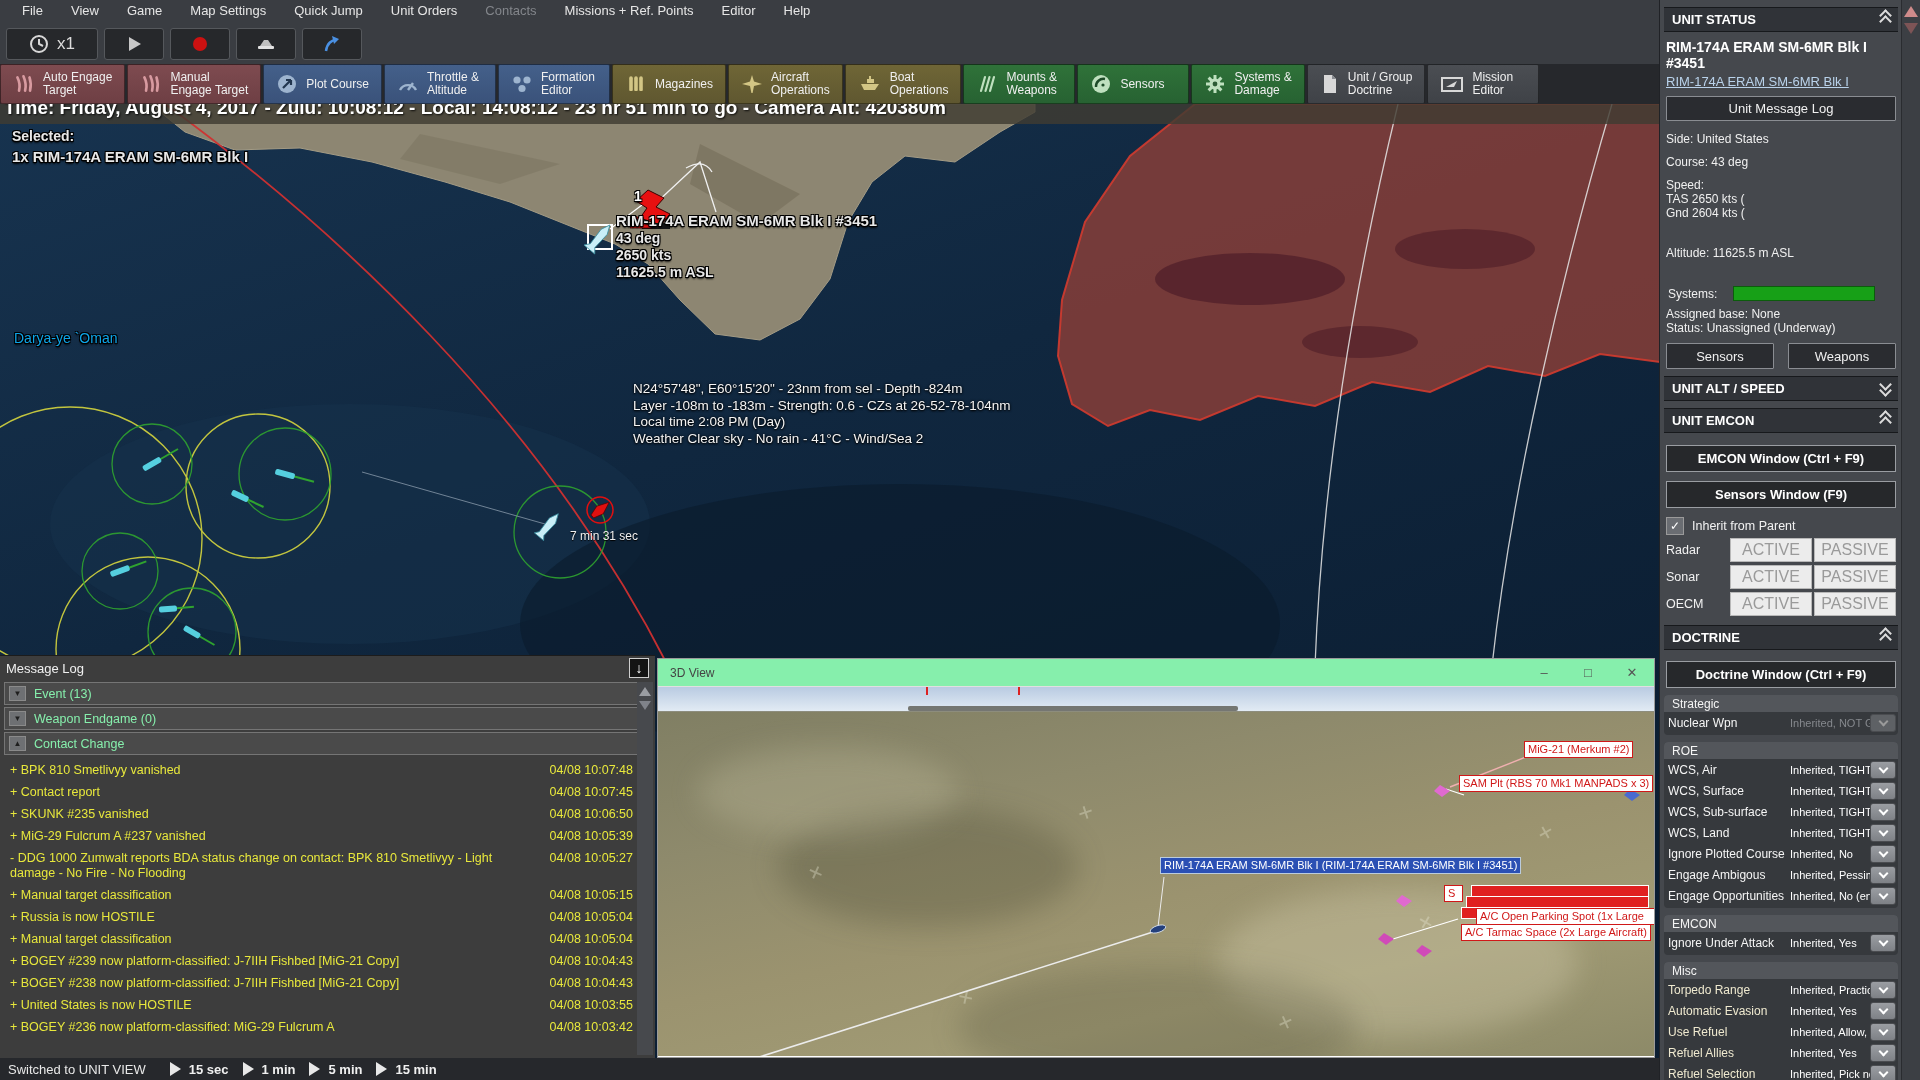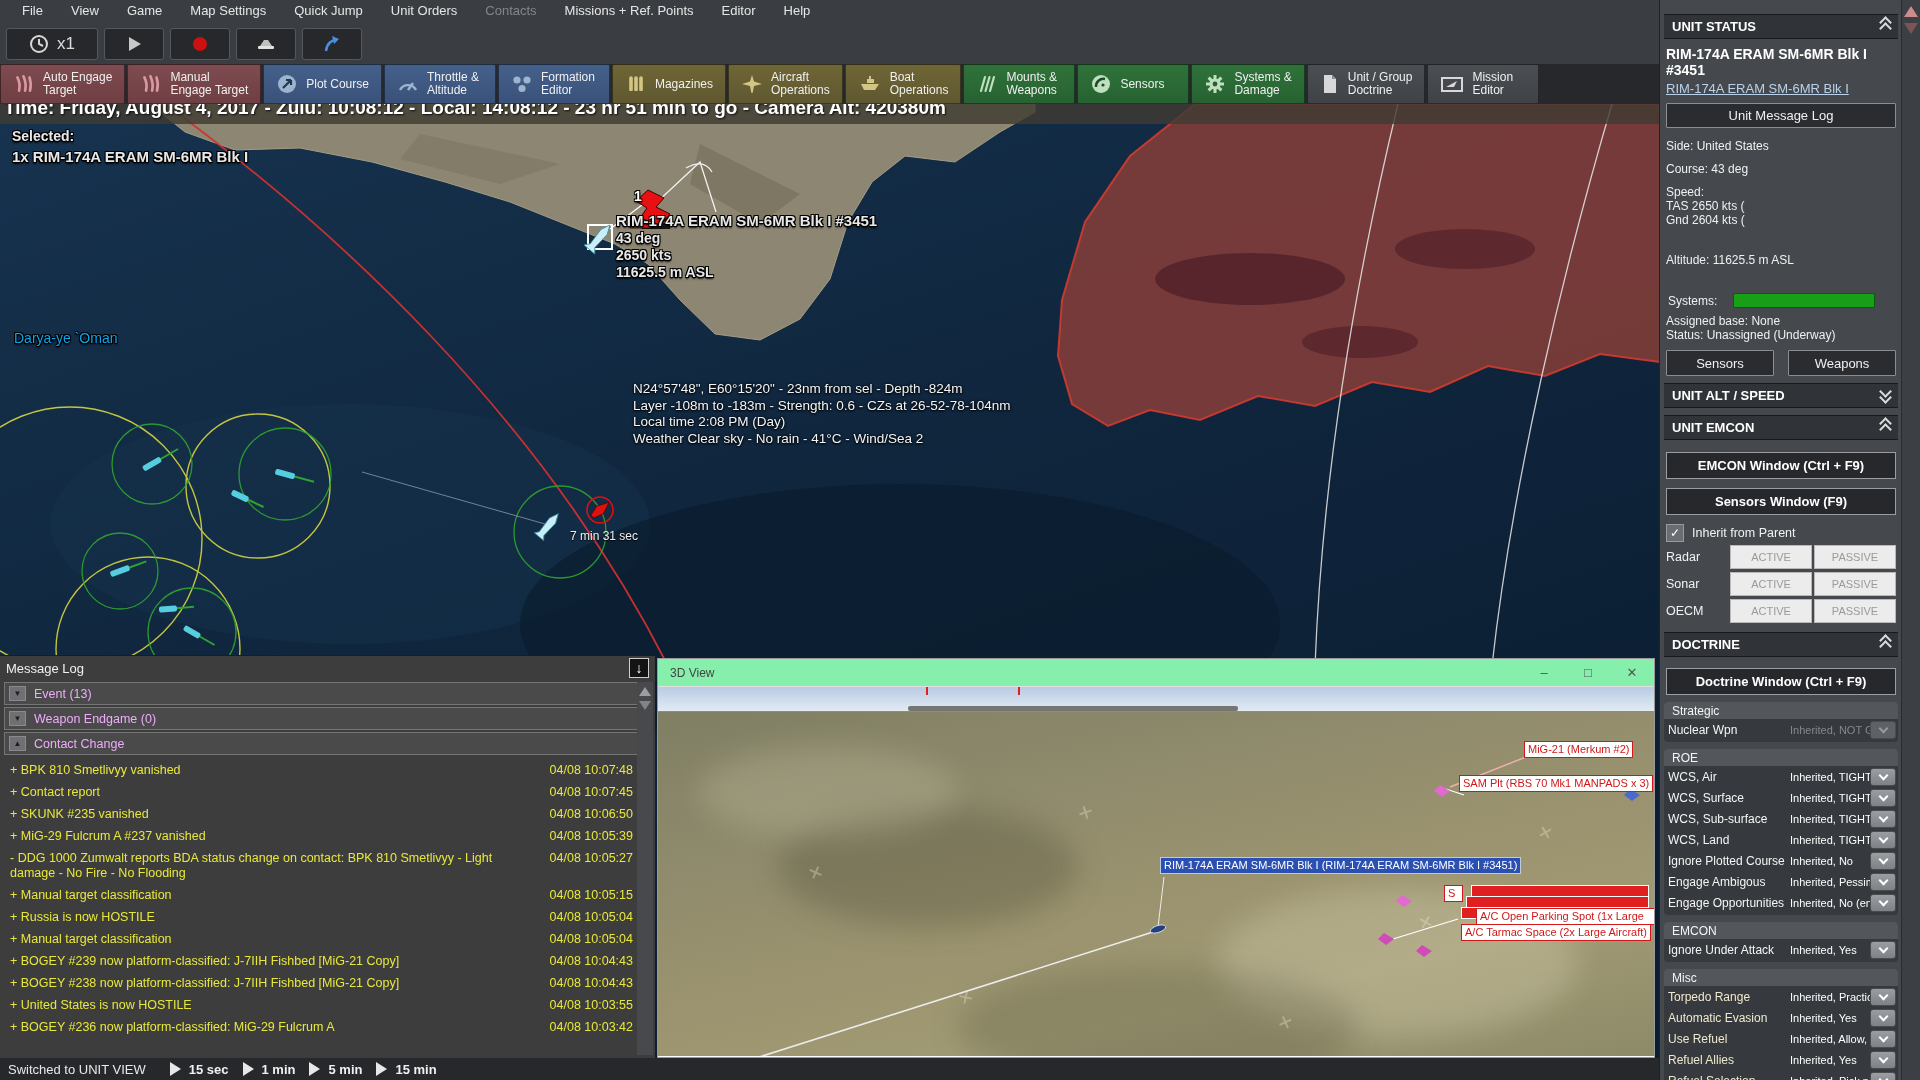--- a/index.html
+++ b/index.html
@@ -52,21 +52,21 @@
   #message-log{position:absolute;left:0;top:655px;width:655px;height:403px;background:#3d3d3d;
                border-top:1px solid #1c1c1c;z-index:10;}
   .log-header{height:24px;display:flex;align-items:center;justify-content:space-between;padding:0 6px;}
   .log-title{font-size:13px;color:#f0f0f0;}
   .log-export{width:20px;height:20px;background:#141414;border:1px solid #cfcfcf;color:#fff;
               display:flex;align-items:center;justify-content:center;font-size:14px;cursor:pointer;}
   .log-group{height:21px;margin:2px 6px 0 4px;background:#4a4a4a;border:1px solid #757575;
              display:flex;align-items:center;gap:8px;padding:0 4px;cursor:pointer;}
   .log-group .tri{width:15px;height:13px;background:#6e7073;border:1px solid #8a8a8a;font-size:8px;
                   color:#1e1e1e;display:flex;align-items:center;justify-content:center;}
-  .log-group .glabel{font-size:12.5px;color:#f0abfc;}
+  .log-group .glabel{font-size:12.5px;color:#86efac;}
   #log-entries{position:absolute;left:4px;right:22px;top:102px;bottom:4px;overflow:hidden;}
   .log-entry{position:relative;padding:5px 112px 2px 6px;font-size:12.5px;color:#e8e83c;line-height:15px;}
   .log-entry .etime{position:absolute;right:0;top:5px;color:#e8e83c;}
   .log-scrollbar{position:absolute;right:2px;top:26px;bottom:4px;width:16px;background:#47494d;}
   .log-scrollbar .up,.log-scrollbar .dn{width:0;height:0;margin:5px auto;border-left:6px solid transparent;border-right:6px solid transparent;}
   .log-scrollbar .up{border-bottom:9px solid #9a9da2;}
   .log-scrollbar .dn{border-top:9px solid #80838a;}
   
   #view3d{position:absolute;left:657px;top:658px;width:996px;height:398px;background:#fff;
           border:1px solid #9a9a9a;z-index:10;}
@@ -118,21 +118,21 @@
   .sw-row{display:flex;justify-content:space-between;margin:8px 2px 0;}
   .sw-row .dark-btn{width:106px;height:24px;}
   .wide-btn{margin:0 2px;height:25px;background:#26282b;border:1px solid #9a9da2;color:#fff;font-size:13px;
             font-weight:600;display:flex;align-items:center;justify-content:center;cursor:pointer;}
   .chk-row{display:flex;align-items:center;gap:8px;margin:9px 2px 0;}
   .chk{width:16px;height:16px;background:#6a6d72;border:1px solid #9a9a9a;color:#fff;font-size:12px;
        display:flex;align-items:center;justify-content:center;cursor:pointer;}
   .chk-label{font-size:12.5px;color:#f2f2f2;}
   .ap-row{display:flex;align-items:center;margin:3px 2px 0;}
   .ap-row .ap-label{width:62px;font-size:12.5px;color:#f2f2f2;}
-  .ap-btn{flex:1;height:22px;background:#ececec;border:1px solid #b8b8b8;color:#9a9a9a;font-size:11px;
+  .ap-btn{flex:1;height:22px;background:#ececec;border:1px solid #b8b8b8;color:#9a9a9a;font-size:16px;
           display:flex;align-items:center;justify-content:center;margin-left:2px;cursor:pointer;}
   .doc-group{background:#36393d;border-radius:4px;margin:7px 0 0;padding-bottom:2px;}
   .doc-title{height:17px;background:#53565b;border-radius:4px 4px 0 0;font-size:12px;color:#f5f5f5;
              display:flex;align-items:center;padding-left:8px;}
   .doc-row{display:flex;align-items:center;height:21px;padding:0 2px 0 4px;}
   .doc-label{flex:0 0 122px;font-size:12px;color:#f5f5f5;white-space:nowrap;overflow:hidden;}
   .doc-value{flex:1;font-size:11px;color:#fff;white-space:nowrap;overflow:hidden;}
   .doc-value.gray{color:#85888d;}
   .dd{width:24px;height:16px;background:linear-gradient(#9a9da2,#7e8186);border:1px solid #4a4c50;border-radius:3px;
       display:flex;align-items:center;justify-content:center;cursor:pointer;flex:0 0 auto;}
@@ -552,21 +552,21 @@
         </span>
       </span>
   </div>
 
   <div id="sidebar">
     <div class="side-scroll">
       <div class="up"></div>
       <div class="dn"></div>
     </div>
     <div id="sidebar-content">
-      <div class="sec-header" style="margin-top:14px;text-align:right;">
+      <div class="sec-header" style="margin-top:7px;text-align:right;">
         <span class="htitle">UNIT STATUS</span>
         <span class="chev up">
             <i></i>
             <i></i>
           </span>
       </div>
       <div class="unit-name">RIM-174A ERAM SM-6MR Blk I #3451</div>
       <a class="unit-link">RIM-174A ERAM SM-6MR Blk I</a>
       <div class="dark-btn" id="btn-unit-msg">Unit Message Log</div>
       <div class="kv" style="margin-top:11px;">Side: United States</div>

